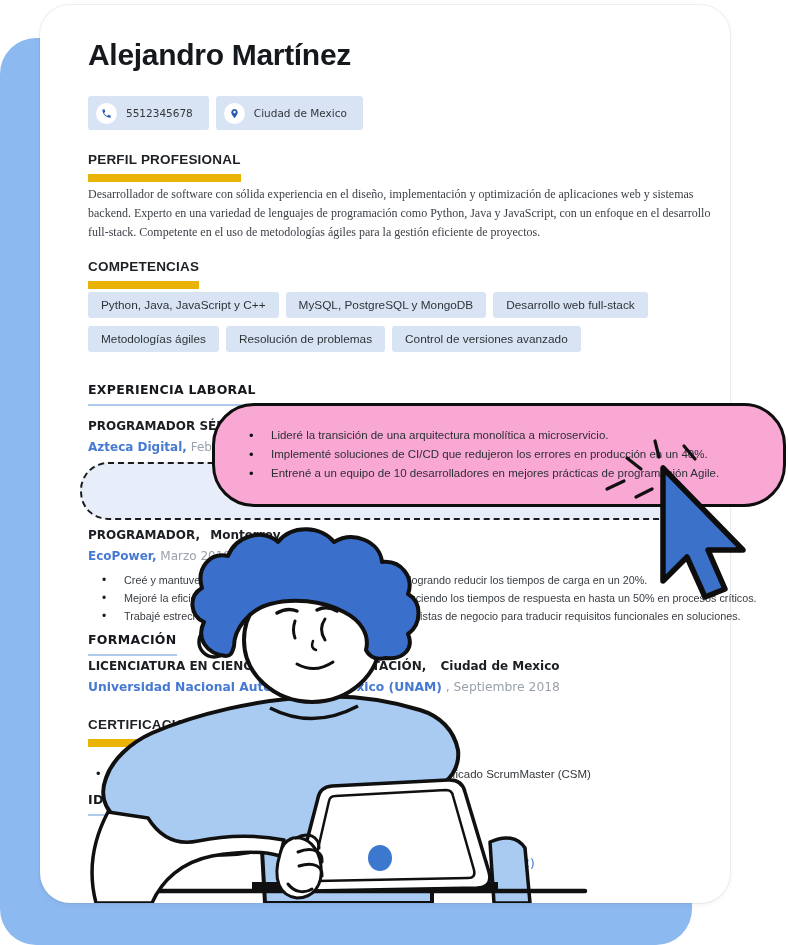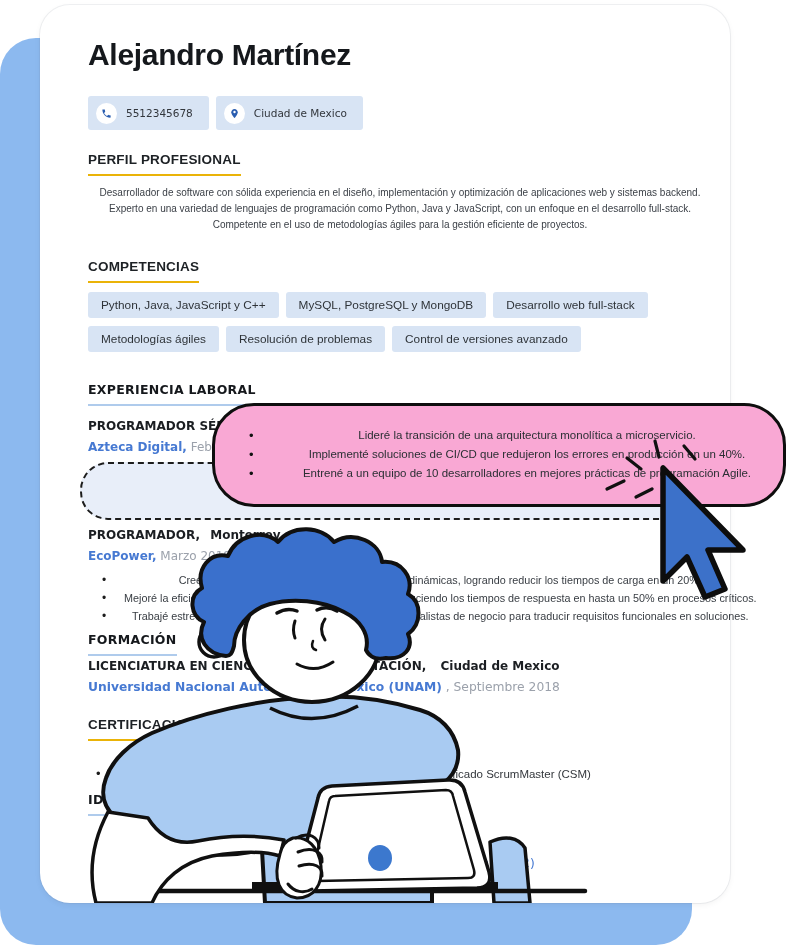--- a/index.html
+++ b/index.html
@@ -1,18 +1,18 @@
 <!DOCTYPE html>
 <html><head>
 <meta charset="utf-8">
 <style>
   * { margin:0; padding:0; box-sizing:border-box; }
   html,body { width:788px; height:945px; background:#ffffff; overflow:hidden;
               font-family:"Liberation Sans", sans-serif; }
-  .stage { position:relative; width:788px; height:817px;text-align:center; }
+  .stage { position:relative; width:788px; height:817px; }
 
   .blue-layer { position:absolute; left:0; top:38px; width:692px; height:907px;
                 background:#8CB9EF; border-radius:36px; }
   .card { position:absolute; left:40px; top:5px; width:690px; height:898px;
           background:#ffffff; border-radius:30px;
           box-shadow:0 0 0 1px rgba(110,120,140,0.10), 0 2px 6px rgba(0,0,0,0.05); }
 
   .abs { position:absolute; }
 
   
@@ -22,27 +22,27 @@
   .chip { display:flex; align-items:center; gap:9px; height:34px;
           background:#D8E4F4; border-radius:3px; padding:0 16px 0 8px;
           font-family:"DejaVu Sans",sans-serif; font-size:10.5px; color:#32363c; }
   .chip .ic { width:21px; height:21px; border-radius:50%; background:#ffffff;
               display:flex; align-items:center; justify-content:center; flex:none; }
   .chip .ic svg { width:11px; height:11px; fill:#2A5DB0; }
 
   
   .h-a { font-family:"Liberation Sans",sans-serif; font-weight:800; font-size:13.5px;
          letter-spacing:0.2px; color:#1d2125; display:inline-block;
-         border-bottom:2px solid #eab308; padding-bottom:7px; }
+         border-bottom:8px solid #eab308; padding-bottom:7px; }
   .h-b { font-family:"DejaVu Sans",sans-serif; font-weight:800; font-size:12.5px;
          letter-spacing:0.3px; color:#15181c; display:inline-block;
          border-bottom:2px solid #AFCBEC; padding-bottom:7px; }
 
-  .para { left:88px; top:185px; width:624px; font-size:10px; line-height:1.6;
-          color:#3C4148; }
+  .para { left:88px; top:185px; width:624px; font-size:12px; line-height:1.6;
+          color:#3C4148;font-family:Liberation Serif, serif; }
 
   .skill-rows { left:88px; top:292px; display:flex; flex-direction:column; gap:8px; }
   .skill-row { display:flex; gap:7px; }
   .skill-chip { background:#D8E4F4; border-radius:3px; padding:6px 13px;
                 font-size:11.8px; color:#2E3338; white-space:nowrap; }
 
   
   .job-role { font-family:"DejaVu Sans",sans-serif; font-weight:800; font-size:12px;
               color:#1b1e22; white-space:nowrap; }
   .job-co   { font-family:"DejaVu Sans",sans-serif; font-size:12px; white-space:nowrap; }

